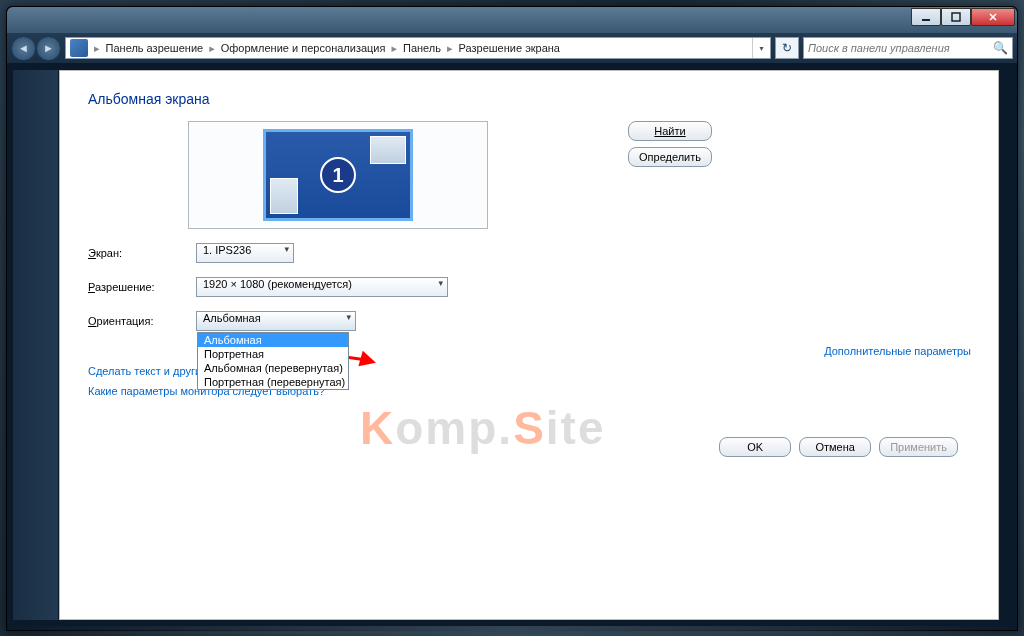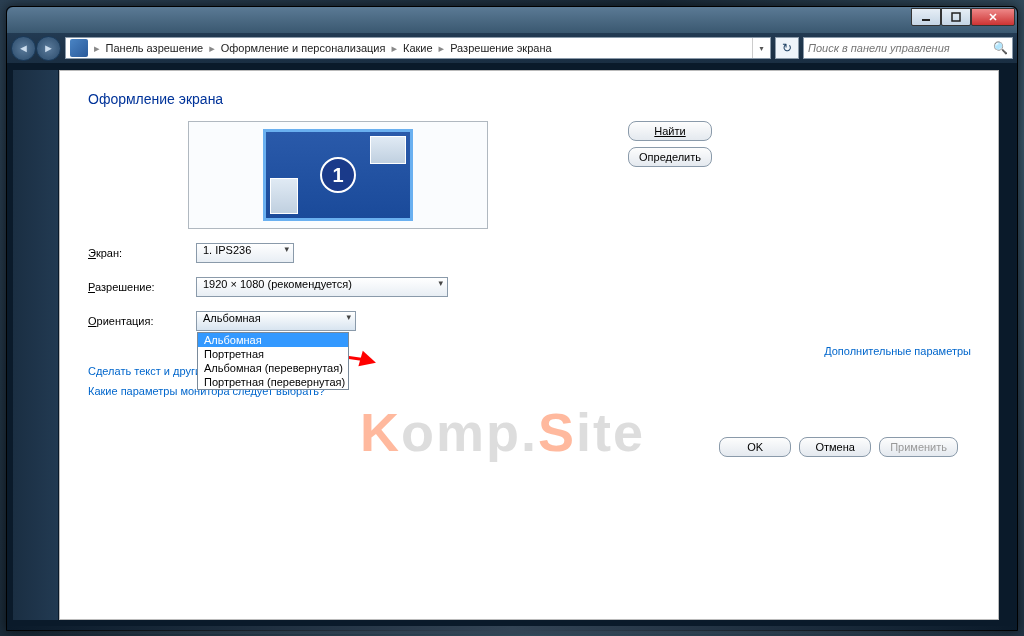--- a/index.html
+++ b/index.html
@@ -48,21 +48,21 @@
   .dropopt { padding:1px 6px; font-size:11px; cursor:pointer; white-space:nowrap; }
   .dropopt.sel { background:#3399ff; color:#fff; }
   .linkrow { margin-top:34px; font-size:11px; }
   .link { color:#0066cc; cursor:pointer; }
   .rightlink { position:absolute; right:27px; top:274px; font-size:11px; }
   .btnrow { position:absolute; right:40px; top:366px; display:flex; gap:8px; }
   .btnrow .btn { min-width:72px; }
   .arrow { position:absolute; left:140px; top:264px; }
   .arrowline { width:170px; height:3px; background:#ff0000; transform:rotate(8deg); transform-origin:left center; }
   .arrowhead { position:absolute; right:-8px; top:-6px; width:0; height:0; border-left:16px solid #ff0000; border-top:8px solid transparent; border-bottom:8px solid transparent; transform:rotate(8deg); }
-  .watermark { position:absolute; left:300px; top:330px; font-size:54px; font-weight:bold; pointer-events:none; letter-spacing:2px; }
+  .watermark { position:absolute; left:300px; top:330px; font-size:46px; font-weight:bold; pointer-events:none; letter-spacing:2px; }
   .wm-k { color:rgba(255,100,40,.45); }
   .wm-omp { color:rgba(170,170,170,.4); }
   .wm-s { color:rgba(255,100,40,.45); }
   .wm-ite { color:rgba(170,170,170,.4); }
   .footbg { position:absolute; left:6px; right:6px; bottom:2px; height:8px; background:linear-gradient(90deg,transparent,#334455,transparent); }
 </style>
 </head>
 <body>
 
 <div class="window">
@@ -96,40 +96,40 @@
         <span>►</span>
       </div>
     </div>
     <div class="bcbar">
       <div class="bcicon"></div>
       <span class="bcsep">▸</span>
       <span class="bccrumb">Панель азрешение</span>
       <span class="bcsep">▸</span>
       <span class="bccrumb">Оформление и персонализация</span>
       <span class="bcsep">▸</span>
-      <span class="bccrumb">Какие</span>
+      <span class="bccrumb">Панель</span>
       <span class="bcsep">▸</span>
       <span class="bccrumb">Разрешение экрана</span>
       <div class="bcdropbtn">▾</div>
     </div>
     <div class="refresh">
       <span>↻</span>
     </div>
     <div class="searchbox">
       <input type="text" placeholder="Поиск в панели управления" style="">
       <span class="searchicon">🔍</span>
     </div>
   </div>
 
   <div class="leftedge"></div>
 
   <div class="content">
     <div class="inner">
 
-      <h2 class="title">Оформление экрана</h2>
+      <h2 class="title">Альбомная экрана</h2>
 
       <div class="previewrow">
         <div class="previewbox">
           <div class="monitor">
             <div class="monwin"></div>
             <div class="monwin2"></div>
             <div class="monnum">1</div>
           </div>
         </div>
         <div class="sidebtns">

